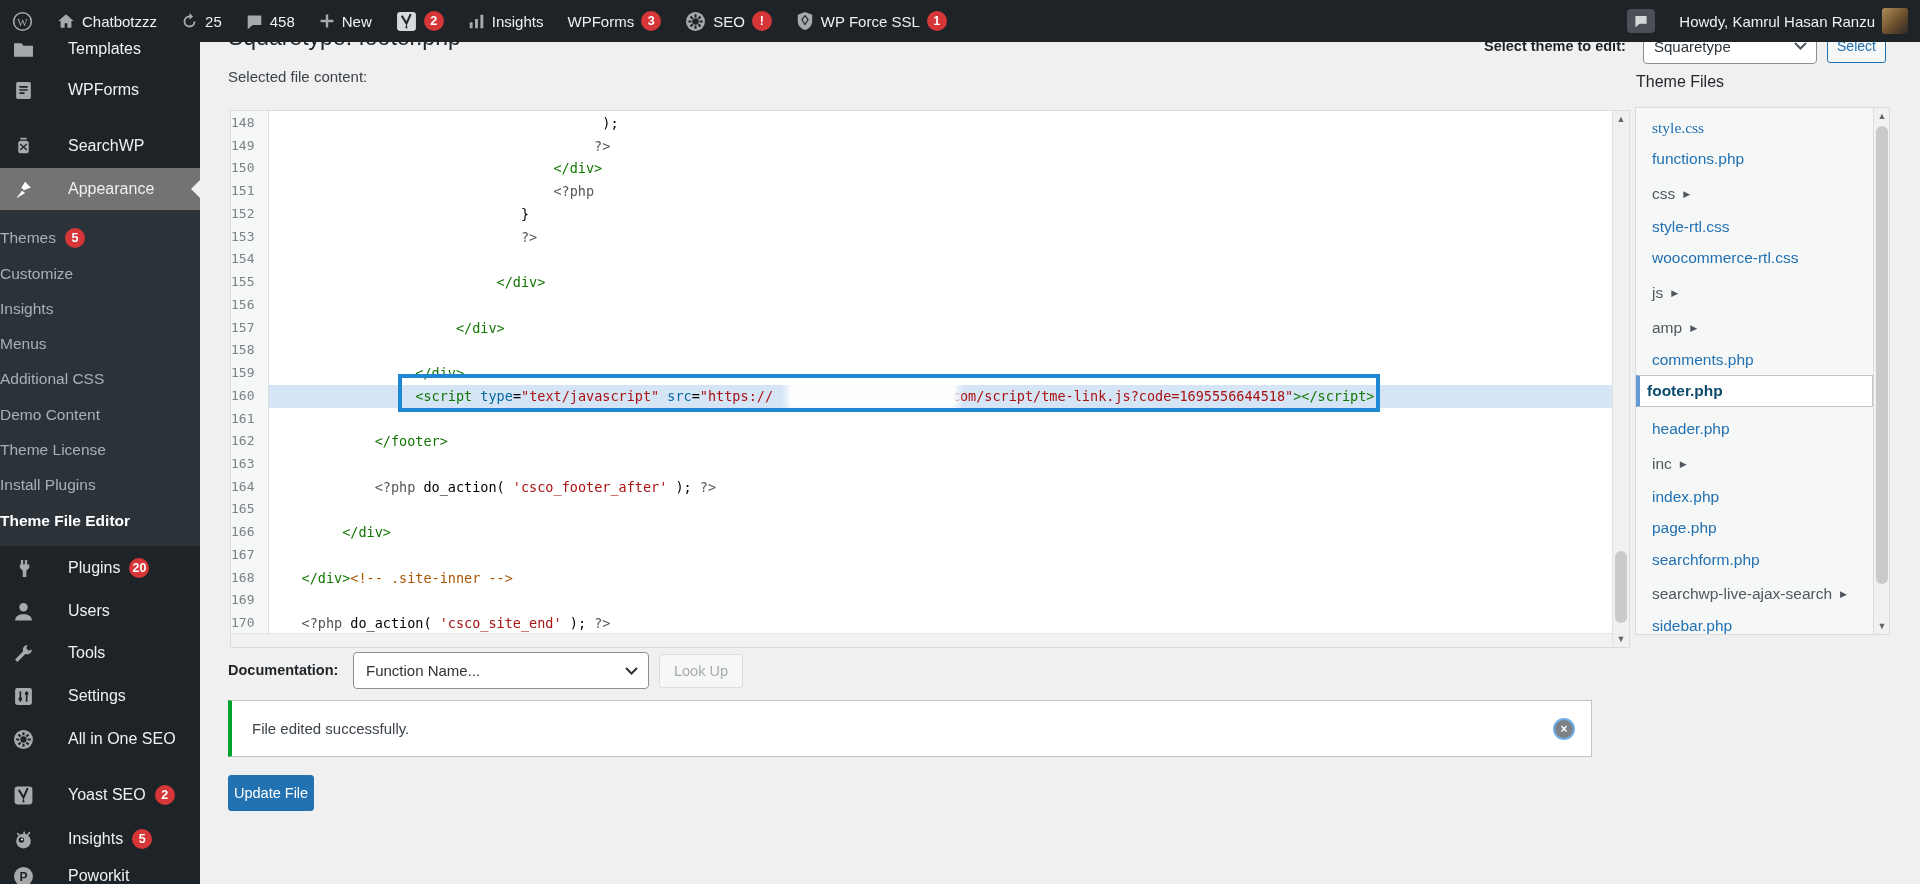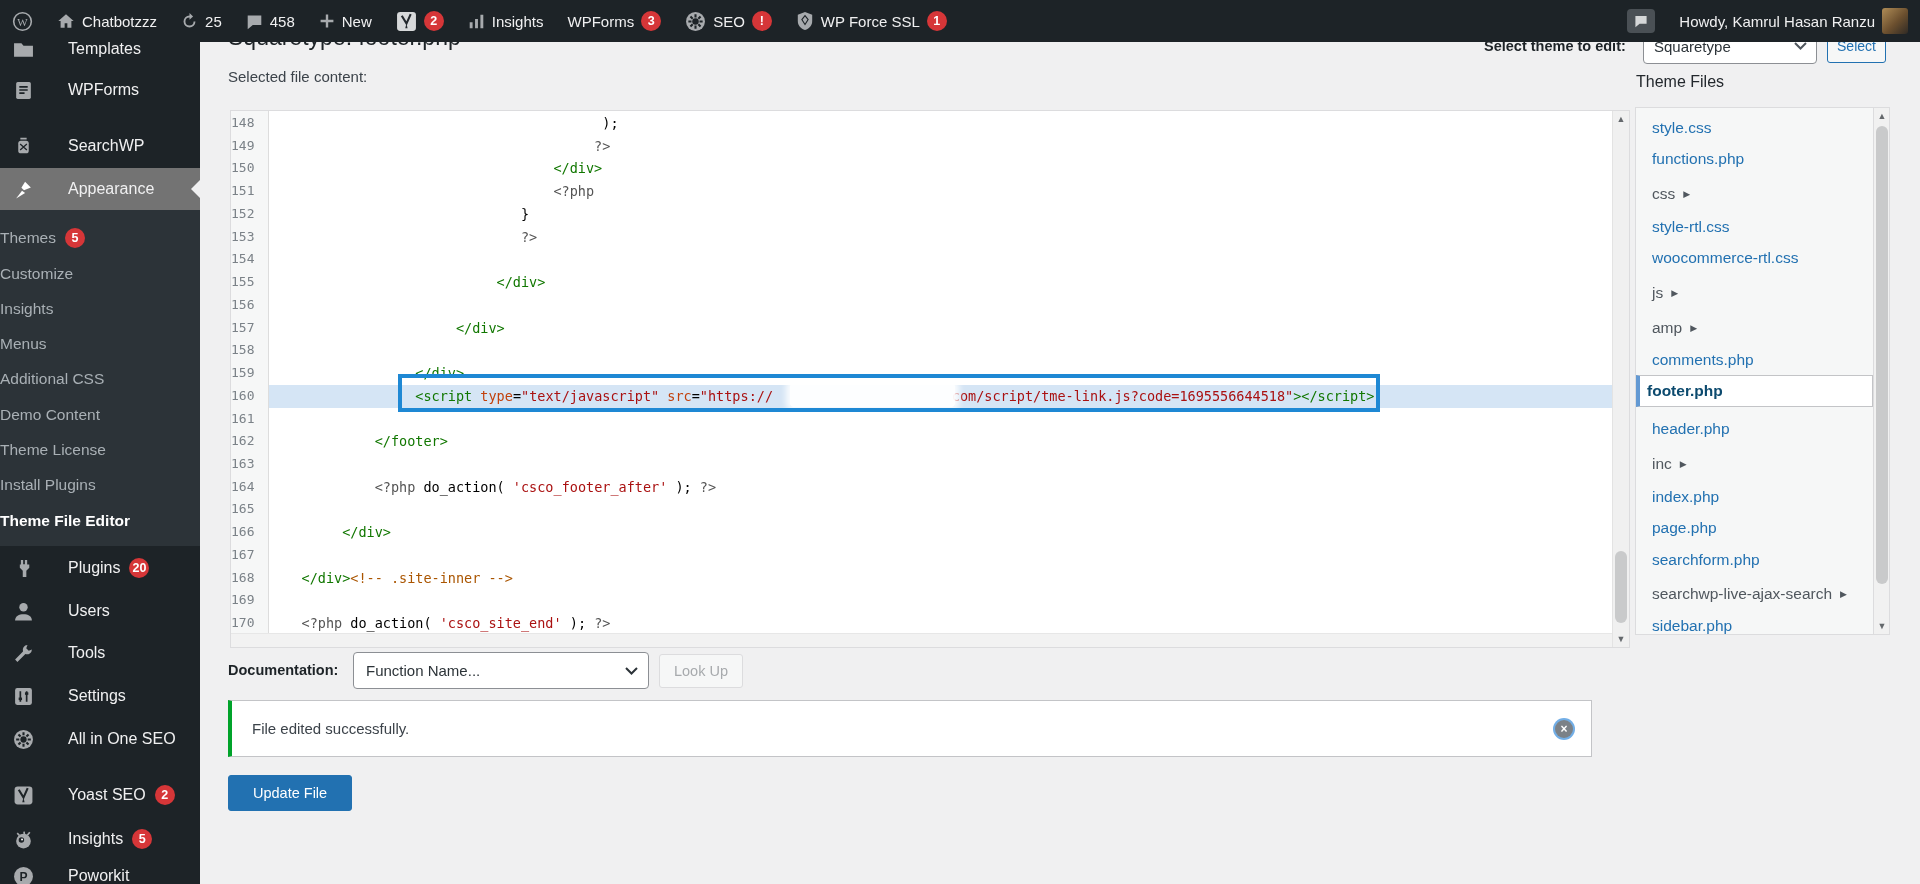--- a/index.html
+++ b/index.html
@@ -35,21 +35,21 @@
 #theme-select .chev{position:absolute;right:9px}
 #select-btn{position:absolute;left:1827px;top:29px;width:59px;height:34px;background:#f6f7f7;border:1px solid #2271b1;border-radius:3px;color:#2271b1;font-size:14px;z-index:5;cursor:pointer;font-family:"Liberation Sans",sans-serif}
 
 #editor{position:absolute;left:230px;top:110px;width:1400px;height:538px;background:#fff;border:1px solid #dcdcde}
 #gutterbg{position:absolute;left:0;top:0;width:38px;height:100%;background:#f6f7f7;border-right:1px solid #ddd}
 #cm-rows{position:absolute;left:0;top:1px;right:17px;bottom:14px;overflow:hidden}
 .cm-row{display:flex;height:22.74px}
 .cm-gut{width:38px;flex:0 0 38px;text-align:right;padding-right:23px;color:#7b8288;font:13px/22.74px "DejaVu Sans Mono",monospace}
 pre.cm-code{flex:1;font:13.5px/22.74px "DejaVu Sans Mono",monospace;white-space:pre;color:#000;margin:0}
 .cm-row.hl pre.cm-code{background:#d5e5f5}
-.tk-t{color:#117700}.tk-a{color:#c2410c}.tk-str{color:#aa1111}.tk-c{color:#aa5500}.tk-m{color:#555}.tk-p{color:#000}
+.tk-t{color:#117700}.tk-a{color:#0369a1}.tk-str{color:#aa1111}.tk-c{color:#aa5500}.tk-m{color:#555}.tk-p{color:#000}
 #vscroll{position:absolute;top:0;right:0;bottom:0;width:17px;background:#f0f0f0;border-left:1px solid #e3e3e3}
 #hscroll{position:absolute;left:0;right:17px;bottom:0;height:14px;background:#f2f2f2;border-top:1px solid #e7e7e7}
 .sc-arrow{position:absolute;left:0;width:16px;height:16px;text-align:center;font-size:9px;line-height:16px;color:#64686c;cursor:pointer}
 .sc-thumb{position:absolute;left:2px;width:12px;background:#c9cacb;border-radius:6px;cursor:pointer}
 
 #anno{position:absolute;left:398px;top:374px;width:982px;height:38px;border:4px solid #1e88d4;z-index:60;pointer-events:none}
 #blurpatch{position:absolute;left:790px;top:383px;width:165px;height:24px;background:rgba(255,255,255,.95);box-shadow:0 0 6px 4px rgba(255,255,255,.9);border-radius:3px;z-index:59;pointer-events:none}
 
 #tf-title{position:absolute;left:1636px;top:73px;font-size:16px;font-weight:500;color:#23282d}
 #tf-box{position:absolute;left:1635px;top:107px;width:255px;height:528px;background:#f6f7f7;border:1px solid #dcdcde}
@@ -58,21 +58,21 @@
 .tf-arrow{font-size:9px;margin-left:8px;color:#50575e}
 .tf-item.active{background:#fff;border:1px solid #c3c4c7;border-left:4px solid #6399d3;height:32px;width:237px;padding-left:7px;font-weight:700;color:#0c4a6e}
 #tf-scroll{position:absolute;top:0;right:0;bottom:0;width:16px;background:#f1f1f1;border-left:1px solid #dcdcde}
 
 #doc-label{position:absolute;left:228px;top:662px;font-size:14.5px;font-weight:600;color:#1d2327}
 #doc-select{position:absolute;left:353px;top:652px;width:296px;height:37px;background:#fff;border:1px solid #8c8f94;border-radius:4px;font-size:15px;color:#2c3338;display:flex;align-items:center;padding:0 30px 0 12px;cursor:pointer}
 #doc-select .chev{position:absolute;right:10px}
 #lookup-btn{position:absolute;left:659px;top:654px;width:84px;height:34px;background:#f6f7f7;border:1px solid #dcdcde;border-radius:3px;color:#a7aaad;font-size:14.5px;font-family:"Liberation Sans",sans-serif}
 #notice{position:absolute;left:228px;top:700px;width:1364px;height:57px;background:#fff;border:1px solid #c3c4c7;border-left:4px solid #00a32a;display:flex;align-items:center;padding-left:20px;font-size:15px;color:#3c434a}
 #notice-dismiss{position:absolute;right:18px;top:50%;transform:translateY(-50%);width:18px;height:18px;border-radius:50%;background:#7b8187;color:#fff;font-size:12px;font-weight:700;line-height:18px;text-align:center;border:none;cursor:pointer;box-shadow:0 0 0 2px #72aee6}
-#update-btn{position:absolute;left:228px;top:775px;height:36px;padding:0 24px;background:#2271b1;border:1px solid #2271b1;border-radius:3px;color:#fff;font-size:14.5px;cursor:pointer;font-family:"Liberation Sans",sans-serif}
+#update-btn{position:absolute;left:228px;top:775px;height:36px;padding:0 5px;background:#2271b1;border:1px solid #2271b1;border-radius:3px;color:#fff;font-size:14.5px;cursor:pointer;font-family:"Liberation Sans",sans-serif}
 .chev svg{display:block}
 </style>
 </head>
 <body>
 
 <div id="adminbar">
   <div class="ab-group">
     <div class="ab-item">
       <span class="ab-icon">
         <svg width="21" height="21" viewBox="0 0 20 20">
@@ -441,21 +441,21 @@
     <div class="sc-arrow" style="bottom:0">▼</div>
   </div>
   <div id="hscroll"></div>
 </div>
 <div id="blurpatch"></div>
 <div id="anno"></div>
 
 <div id="tf-title">Theme Files</div>
 <div id="tf-box">
   <div id="tf-list">
-      <div class="tf-item" style="top: 3px;">
+      <div class="tf-item" style="top: 3px; font-family: Liberation Serif, serif;">
         <span>style.css</span>
       </div>
       <div class="tf-item" style="top: 34px;">
         <span>functions.php</span>
       </div>
       <div class="tf-item folder" style="top: 69px;">
         <span>css</span>
         <span class="tf-arrow">▶</span>
       </div>
       <div class="tf-item" style="top: 102px;">

